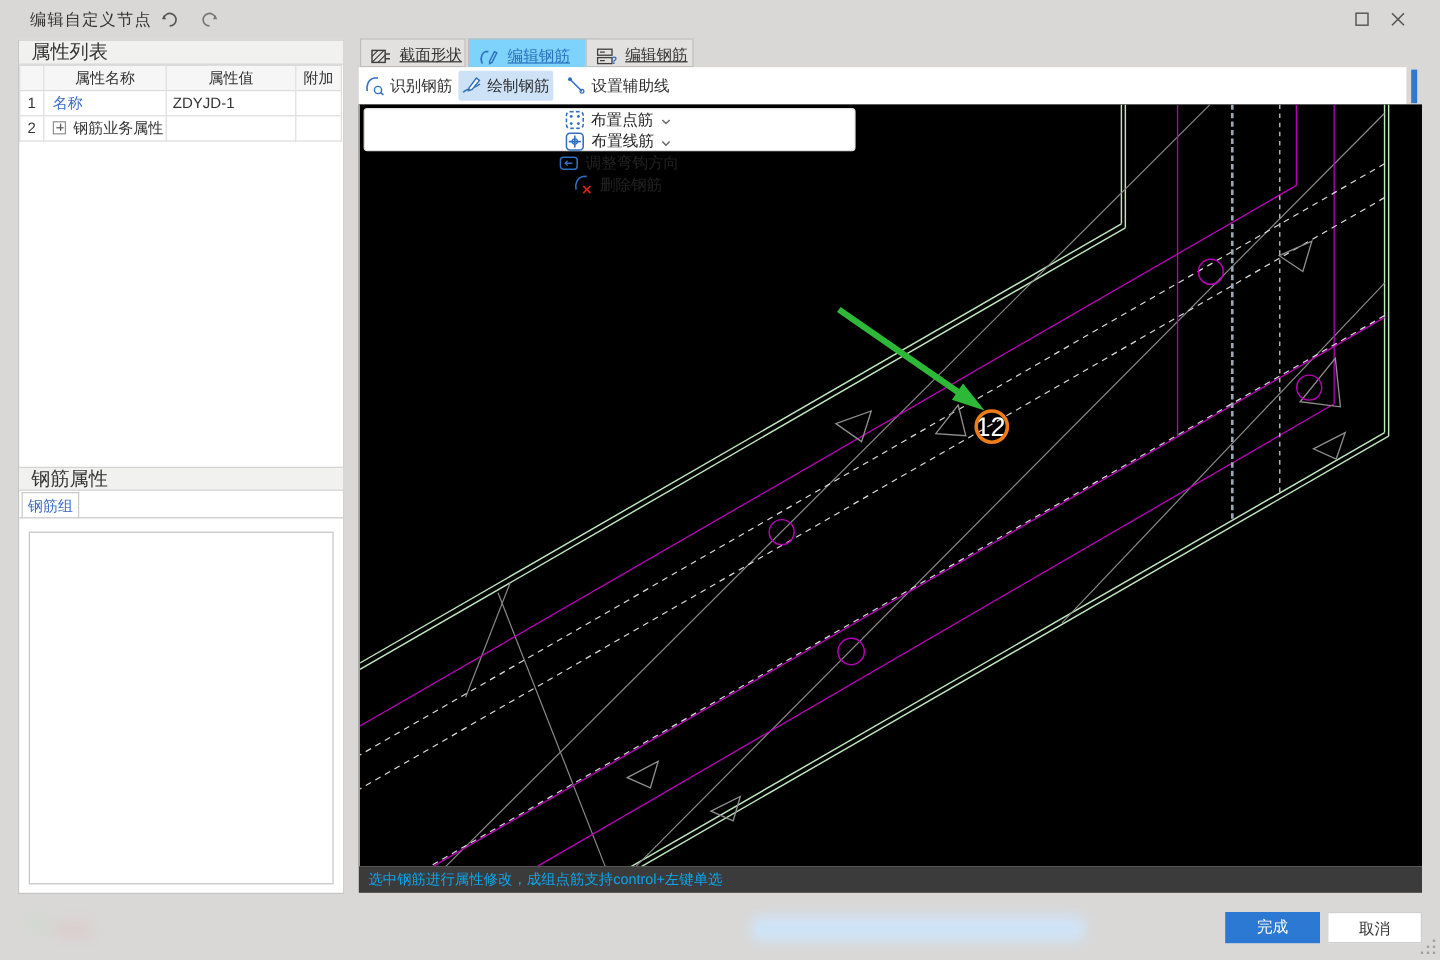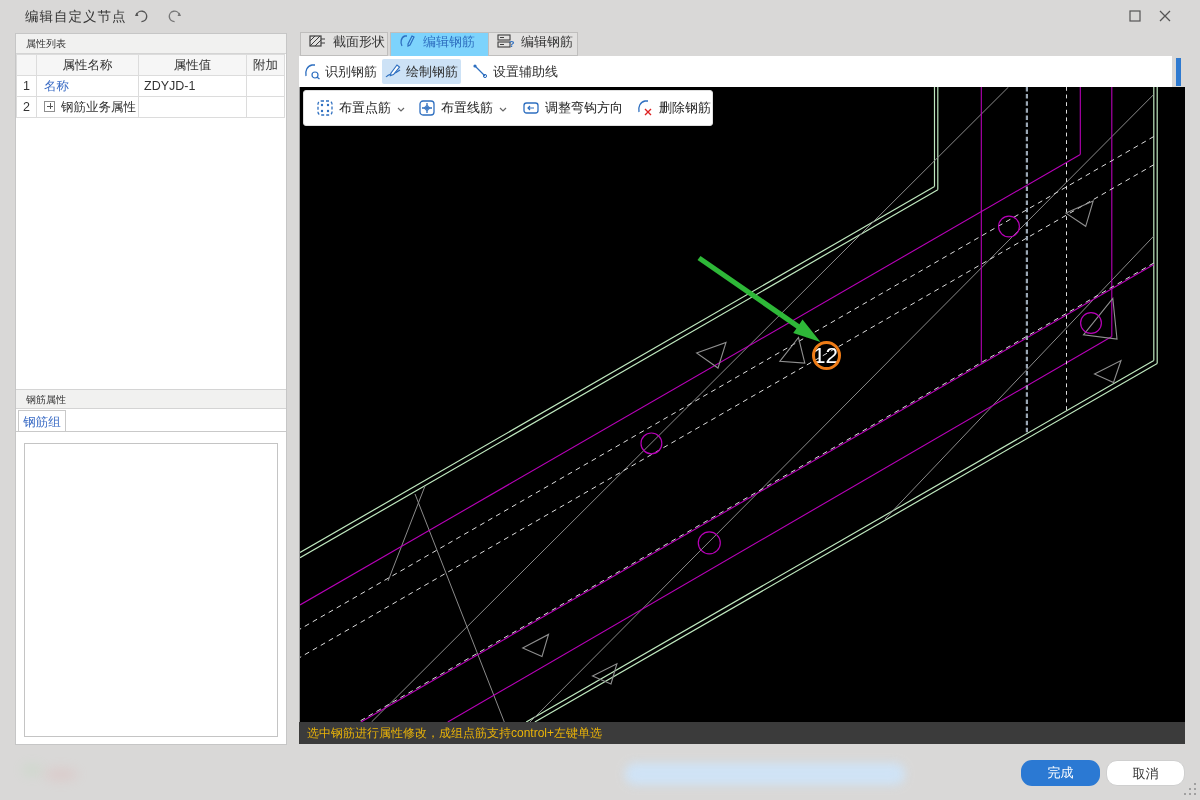--- a/index.html
+++ b/index.html
@@ -11,69 +11,69 @@
   #titlebar { left:0; top:0; width:1114px; height:33px; }
   #win-title { left:25px; top:8px; font-size:13.5px; color:#333; letter-spacing:1px; }
   .tb-ico { top:7px; width:18px; height:18px; cursor:pointer; }
   #undo-ico { left:132px; }
   #redo-ico { left:166px; }
   #max-btn { left:1124px; top:5px; width:22px; height:22px; }
   #close-btn { left:1154px; top:5px; width:22px; height:22px; }
 
   
   #left-panel { left:15px; top:33px; width:272px; height:712px; background:#fff; border:1px solid #c6c6c6; }
-  .sec-head { background:#f1f1f0; border-bottom:1px solid #d4d4d4; height:20px; line-height:20px; padding-left:10px; font-size:10px; color:#333; }
+  .sec-head { background:#f1f1f0; border-bottom:1px solid #d4d4d4; height:20px; line-height:20px; padding-left:10px; font-size:16px; color:#333; }
   #prop-table { width:268px; border-collapse:collapse; table-layout:fixed; font-size:12.5px; }
   #prop-table th, #prop-table td { border:1px solid #dcdcdc; height:21px; padding:0; font-weight:normal; overflow:hidden; white-space:nowrap; }
   #prop-table th { background:#f6f6f6; text-align:center; color:#333; }
   #prop-table td.c-num { text-align:center; color:#333; }
   #prop-table td.c-name { padding-left:7px; }
   #prop-table td.c-name .plus-box { display:inline-block; width:11px; height:11px; border:1px solid #8f8f8f; position:relative; vertical-align:-1px; margin-right:6px; background:#fff; }
   .plus-box i { position:absolute; background:#555; }
   .plus-box .ph { left:1.5px; top:4.5px; width:6px; height:1px; }
   .plus-box .pv { left:4.5px; top:1.5px; width:1px; height:6px; }
   #prop-table td.c-val { padding-left:5px; }
   .blue-text { color:#3b6cc5; }
   #lower-head { left:0px; top:355px; width:270px; }
   #rebar-tab { left:2px; top:376px; width:48px; height:22px; background:#fff; border:1px solid #c9c9c9; border-bottom:none; text-align:center; line-height:22px; font-size:12.5px; color:#3b6cc5; }
   #rebar-tab-row-line { left:0; top:397px; width:270px; height:1px; background:#c9c9c9; }
   #rebar-group-box { left:8px; top:409px; width:254px; height:294px; border:1px solid #c4c4c4; background:#fff; }
 
   
-  .rtab { top:32px; height:24px; border:1px solid #bfbebd; background:#e2e1e0; display:flex; align-items:flex-start; font-size:13px; color:#333; cursor:pointer; }
+  .rtab { top:32px; height:24px; border:1px solid #bfbebd; background:#e2e1e0; display:flex; align-items:flex-end; font-size:13px; color:#333; cursor:pointer;text-decoration:underline; }
   #tab-0 { left:300px; width:88px; }
   #tab-1 { left:390px; width:108px; background:#7dd3fc; border-bottom:1px solid #fff; height:25px; color:#2e6fc0; }
   #tab-2 { left:488px; width:90px; }
   .rtab .t-ico { margin-left:8px; margin-right:7px; width:17px; height:16px; flex:none; }
   
   #ribbon { left:299px; top:56px; width:873px; height:31px; background:#fff; display:flex; align-items:center; }
   .rb-item { display:flex; align-items:center; font-size:13px; color:#2f2f2f; height:25px; border-radius:2px; padding:0 3px; cursor:pointer; }
   #rb-0 { margin-left:2px; }
   #rb-1 { margin-left:2px; background:#cde2f6; }
   #rb-2 { margin-left:8px; }
   .rb-item .r-ico { width:17px; height:17px; margin-right:4px; flex:none; }
   #ribbon-accent { left:1176px; top:58px; width:5px; height:28px; background:#2e7ad0; }
 
   
   #canvas-wrap { left:299px; top:87px; width:886px; height:635px; background:#000; border-left:1px solid #9b9b9b; }
   #canvas-svg { position:absolute; left:0; top:0; }
-  #float-toolbar { left:3px; top:3px; width:410px; height:36px; background:#fff; border:1px solid #e0e0e0; border-radius:3px; box-shadow:0 1px 3px rgba(0,0,0,.35); display:flex; align-items:center; font-size:13px; color:#222; white-space:nowrap; }
+  #float-toolbar { left:3px; top:3px; width:410px; height:36px; background:#fff; border:1px solid #e0e0e0; border-radius:3px; box-shadow:0 1px 3px rgba(0,0,0,.35); display:flex; align-items:center; font-size:13px; color:#222; white-space:nowrap;flex-direction:column; }
   .ft-item { display:flex; align-items:center; cursor:pointer; }
   .ft-ico { width:16px; height:16px; margin-right:6px; flex:none; }
   .ft-caret { width:8px; height:5px; margin:2px 0 0 6px; }
   #ft-0 { margin-left:13px; }
   #ft-1 { margin-left:14px; }
   #ft-2 { margin-left:16px; }
   #ft-3 { margin-left:14px; }
 
   
-  #statusbar { left:299px; top:722px; width:886px; height:22px; background:#3b3b3b; color:#eab308; font-size:12px; line-height:22px; padding-left:8px; }
-
-  
-  .btn { top:760px; width:79px; height:26px; border-radius:11px; font-size:13px; text-align:center; line-height:26px; cursor:pointer; }
+  #statusbar { left:299px; top:722px; width:886px; height:22px; background:#3b3b3b; color:#0ea5e9; font-size:12px; line-height:22px; padding-left:8px; }
+
+  
+  .btn { top:760px; width:79px; height:26px; border-radius:0; font-size:13px; text-align:center; line-height:26px; cursor:pointer; }
   #btn-ok { left:1021px; background:#2b79d3; color:#fff; }
   #btn-cancel { left:1106px; background:#fff; color:#333; border:1px solid #cfcfcf; }
   #blur-blob { left:625px; top:763px; width:280px; height:22px; background:#cfe4f8; border-radius:10px; filter:blur(5px); opacity:.95; }
   .soft { filter:blur(6px); border-radius:50%; }
   #grip { left:1184px; top:783px; width:14px; height:14px; }
   #grip i { position:absolute; width:2px; height:2px; background:#a0a0a0; }
 </style>
 </head>
 <body>
 

